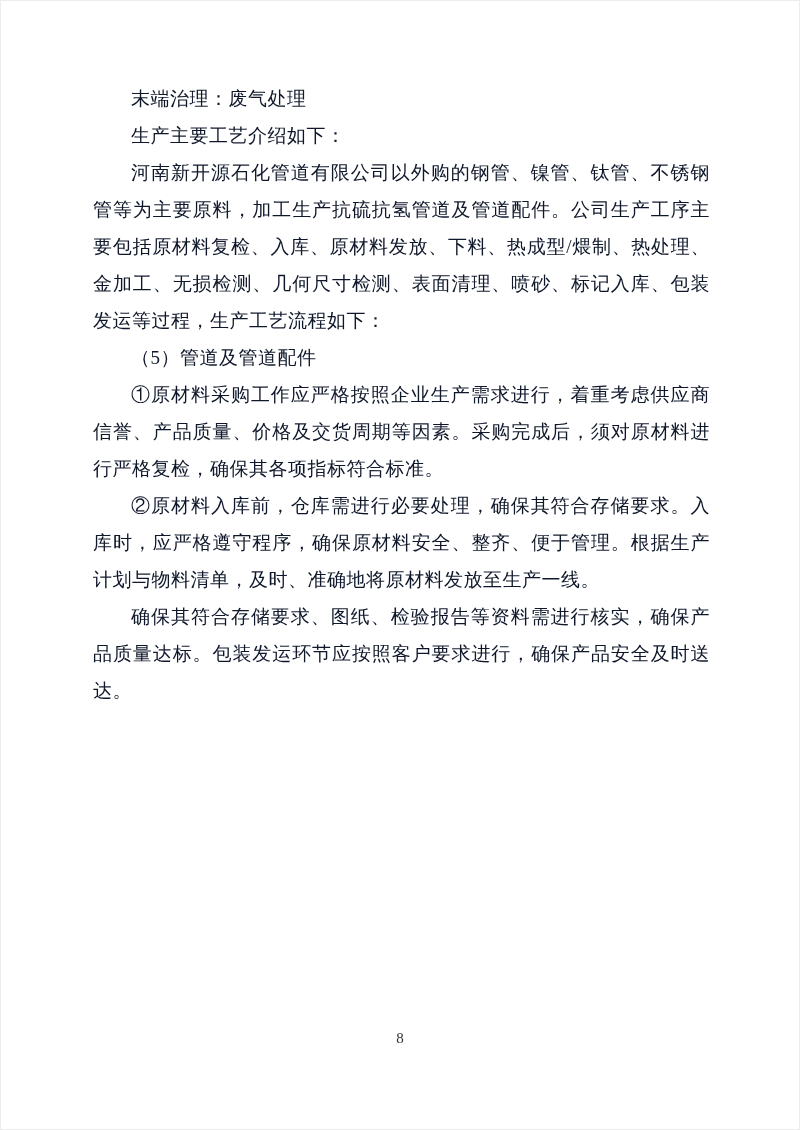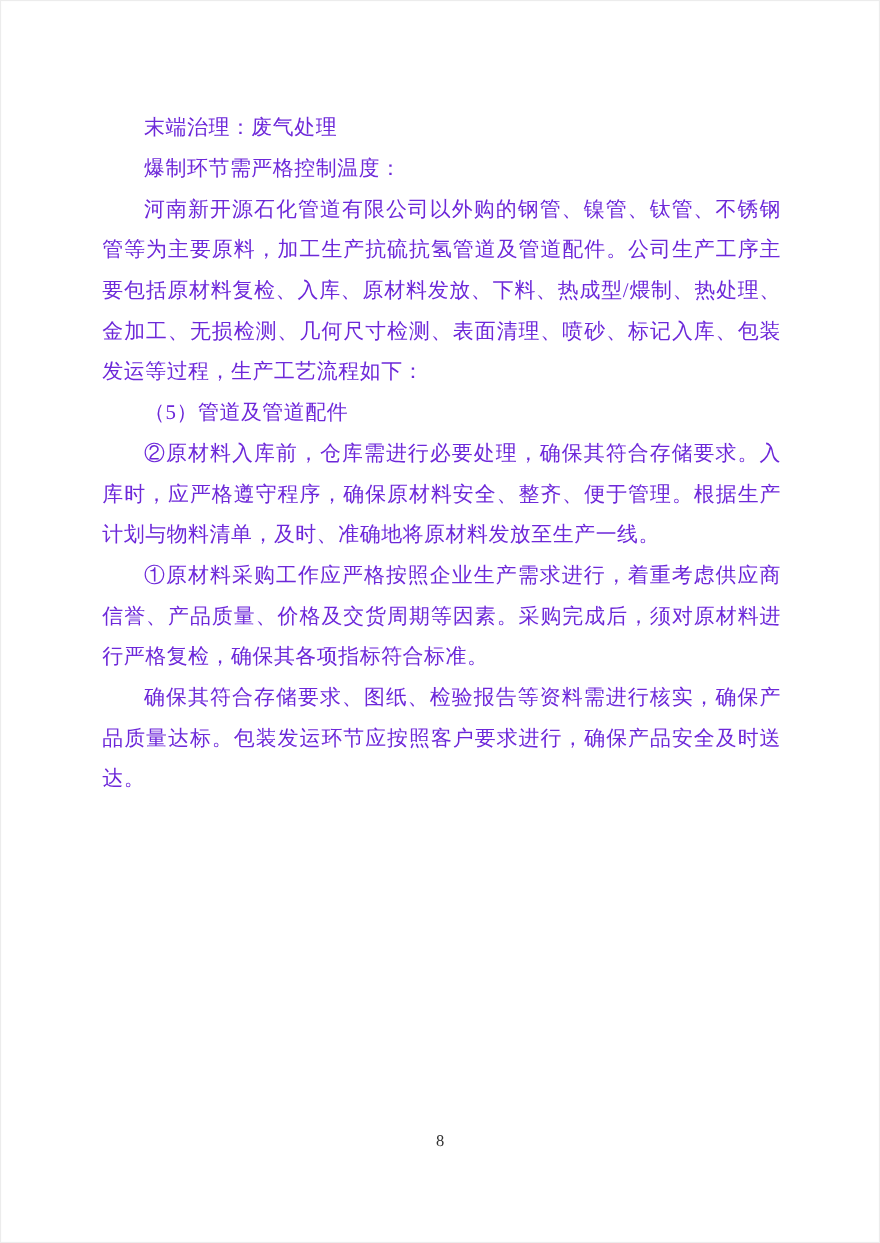--- a/index.html
+++ b/index.html
@@ -12,27 +12,27 @@
     width: 800px;
     height: 1130px;
     background: #ffffff;
     box-sizing: border-box;
     outline: 1px solid #ececec;
     outline-offset: -1px;
     overflow: hidden;
   }
   .content {
     position: absolute;
-    top: 98px;
+    top: 80px;
     left: 93px;
     width: 617px;
     font-family: "Liberation Serif", "DejaVu Serif", serif;
     font-size: 19px;
     line-height: 37px;
-    color: #6d28d9;
+    color: #0f172a;
     text-align: justify;
     text-justify: inter-ideograph;
     letter-spacing: 0.5px;
   }
   .content p {
     margin: 0;
     padding: 0;
     text-indent: 2em;
     word-break: break-all;
   }
@@ -47,23 +47,23 @@
     line-height: 20px;
     color: #333333;
   }
 </style>
 </head>
 <body>
 
 <div class="page">
   <div class="content">
     <p>末端治理：废气处理</p>
-    <p>爆制环节需严格控制温度：</p>
+    <p>生产主要工艺介绍如下：</p>
     <p>河南新开源石化管道有限公司以外购的钢管、镍管、钛管、不锈钢管等为主要原料，加工生产抗硫抗氢管道及管道配件。公司生产工序主要包括原材料复检、入库、原材料发放、下料、热成型/煨制、热处理、金加工、无损检测、几何尺寸检测、表面清理、喷砂、标记入库、包装发运等过程，生产工艺流程如下：</p>
     <p>（5）管道及管道配件</p>
+    <p>①原材料采购工作应严格按照企业生产需求进行，着重考虑供应商信誉、产品质量、价格及交货周期等因素。采购完成后，须对原材料进行严格复检，确保其各项指标符合标准。</p>
     <p>②原材料入库前，仓库需进行必要处理，确保其符合存储要求。入库时，应严格遵守程序，确保原材料安全、整齐、便于管理。根据生产计划与物料清单，及时、准确地将原材料发放至生产一线。</p>
-    <p>①原材料采购工作应严格按照企业生产需求进行，着重考虑供应商信誉、产品质量、价格及交货周期等因素。采购完成后，须对原材料进行严格复检，确保其各项指标符合标准。</p>
     <p>确保其符合存储要求、图纸、检验报告等资料需进行核实，确保产品质量达标。包装发运环节应按照客户要求进行，确保产品安全及时送达。</p>
   </div>
   <div class="page-footer">
     <span>8</span>
   </div>
 </div>
 
 </body></html>

